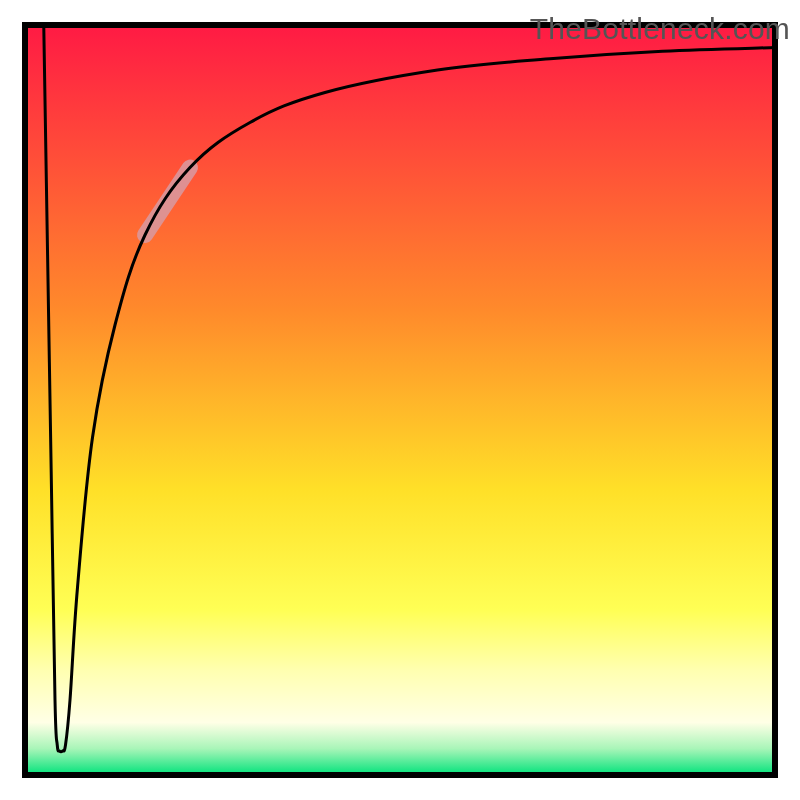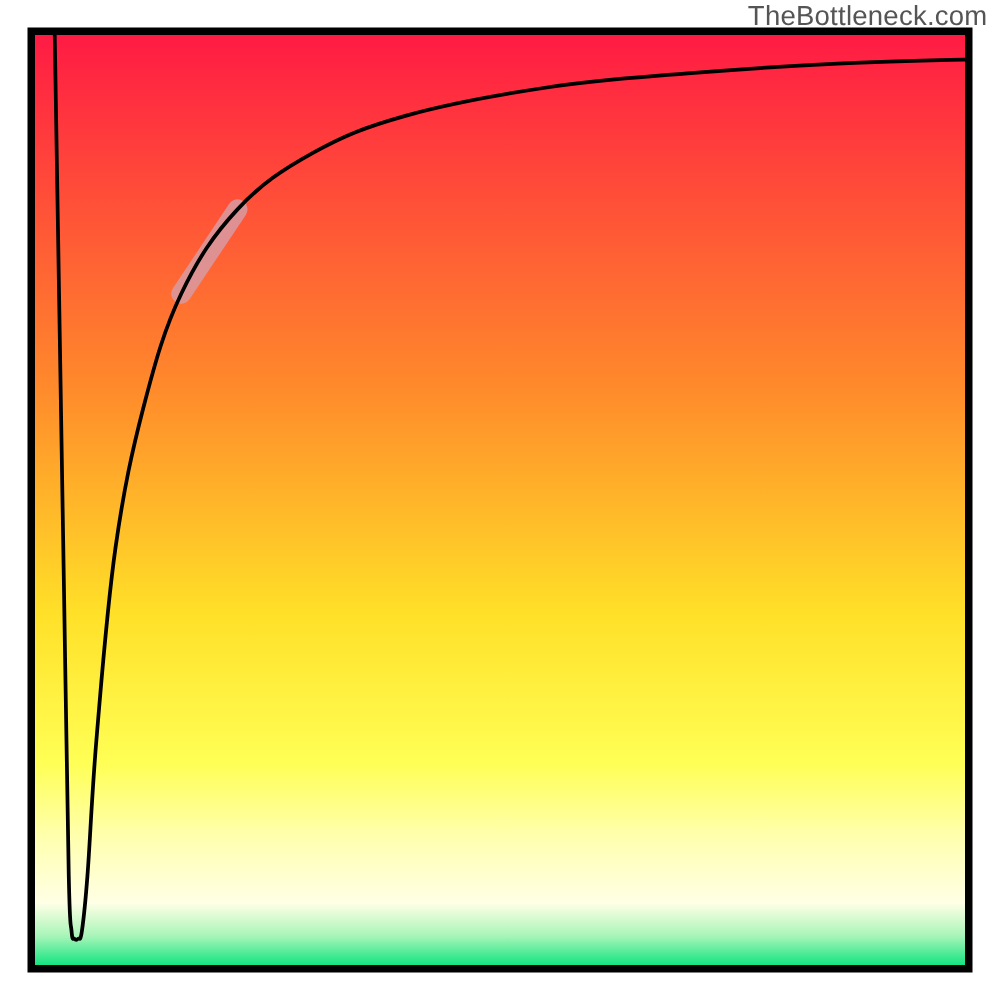--- a/index.html
+++ b/index.html
@@ -10,23 +10,23 @@
     background: #ffffff;
     font-family: Arial, Helvetica, sans-serif;
   }
   .chart-container {
     position: relative;
     width: 800px;
     height: 800px;
   }
   .watermark {
     position: absolute;
-    top: 0;
+    top: 12px;
     right: 10px;
-    font-size: 22px;
+    font-size: 30px;
     font-weight: 500;
     color: #555;
     letter-spacing: 0.2px;
     z-index: 10;
   }
   svg {
     display: block;
   }
 </style>
 </head>

